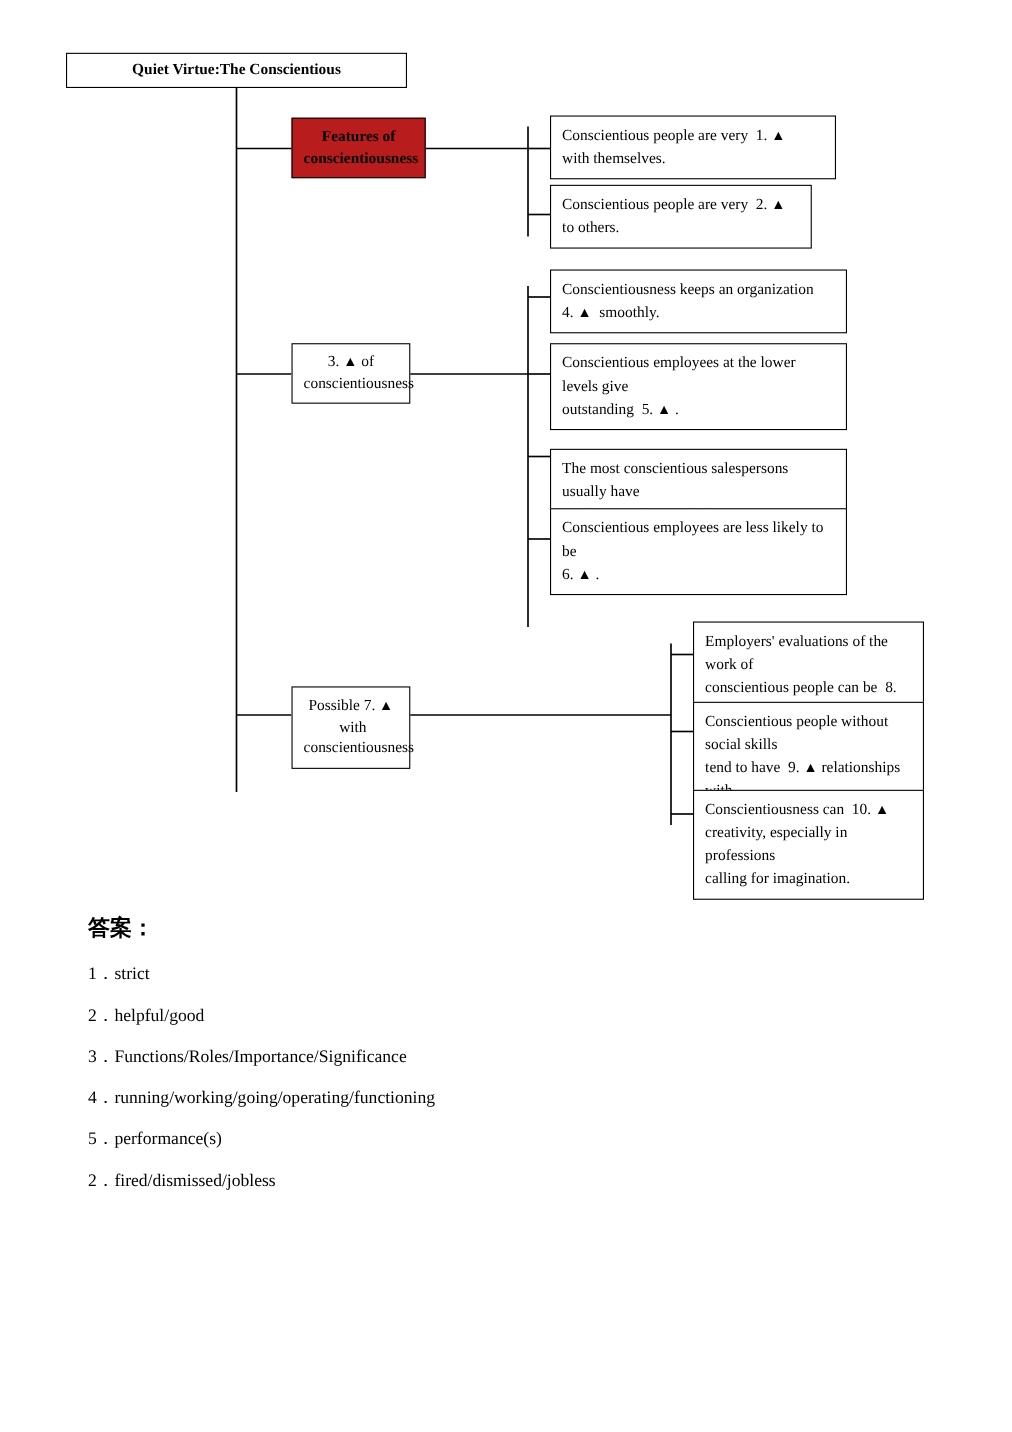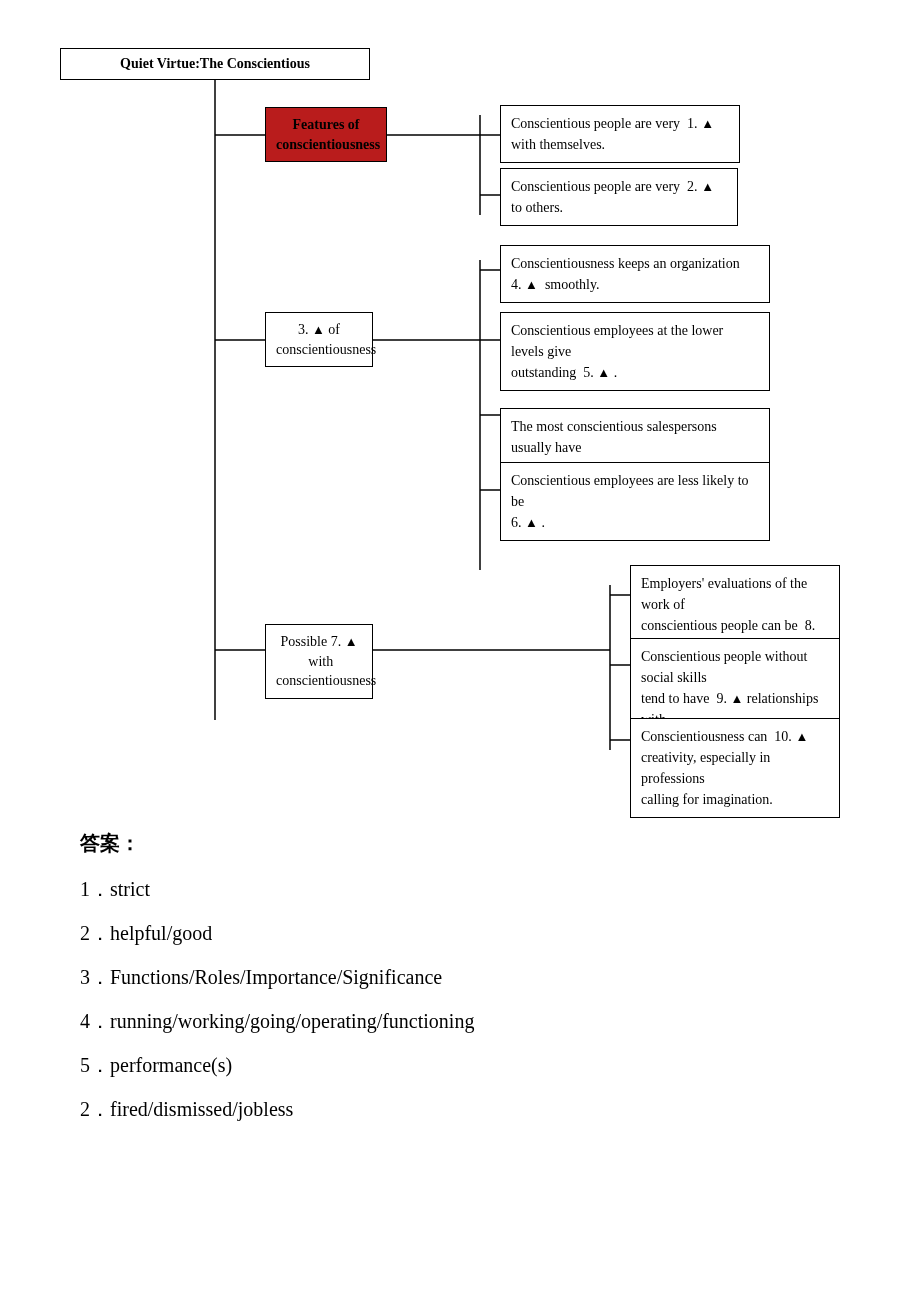--- a/index.html
+++ b/index.html
@@ -25,21 +25,21 @@
       padding-left: 20px;
     }
 
     .answer-title {
       font-size: 20px;
       font-weight: bold;
       margin-bottom: 16px;
     }
 
     .answer-item {
-      font-size: 20px;
+      font-size: 16px;
       margin-bottom: 12px;
       line-height: 1.6;
     }
 
     .watermark {
       position: absolute;
       color: rgba(180,200,220,0.5);
       font-size: 28px;
       font-weight: bold;
       font-family: Arial, sans-serif;
@@ -101,21 +101,21 @@
     </svg>
 
     <div style="position:absolute;top:8px;left:0;width:310px;border:1.5px solid #000;padding:7px 14px;text-align:center;font-weight:bold;background:#fff;">
       <span>Quiet Virtue:The Conscientious</span>
     </div>
 
     <div style="position:absolute;top:67px;left:205px;width:122px;border:1.5px solid #000;padding:7px 10px;text-align:center;background:#b91c1c;font-weight:bold;line-height:1.4;">
       Features of<br>conscientiousness
     </div>
 
-    <div style="position:absolute;top:65px;left:440px;width:240px;border:1.5px solid #000;padding:7px 10px;background:#fff;line-height:1.5;">
+    <div style="position:absolute;top:65px;left:440px;width:260px;border:1.5px solid #000;padding:7px 10px;background:#fff;line-height:1.5;">
       Conscientious people are very &nbsp;1.&nbsp;<span class="tri">▲</span><br>with themselves.
     </div>
 
     <div style="position:absolute;top:128px;left:440px;width:238px;border:1.5px solid #000;padding:7px 10px;background:#fff;line-height:1.5;">
       Conscientious people are very &nbsp;2.&nbsp;<span class="tri">▲</span><br>to others.
     </div>
 
     <div style="position:absolute;top:272px;left:205px;width:108px;border:1.5px solid #000;padding:7px 10px;text-align:center;background:#fff;line-height:1.4;">
       3.&nbsp;<span class="tri">▲</span>&nbsp;of<br>conscientiousness
     </div>

